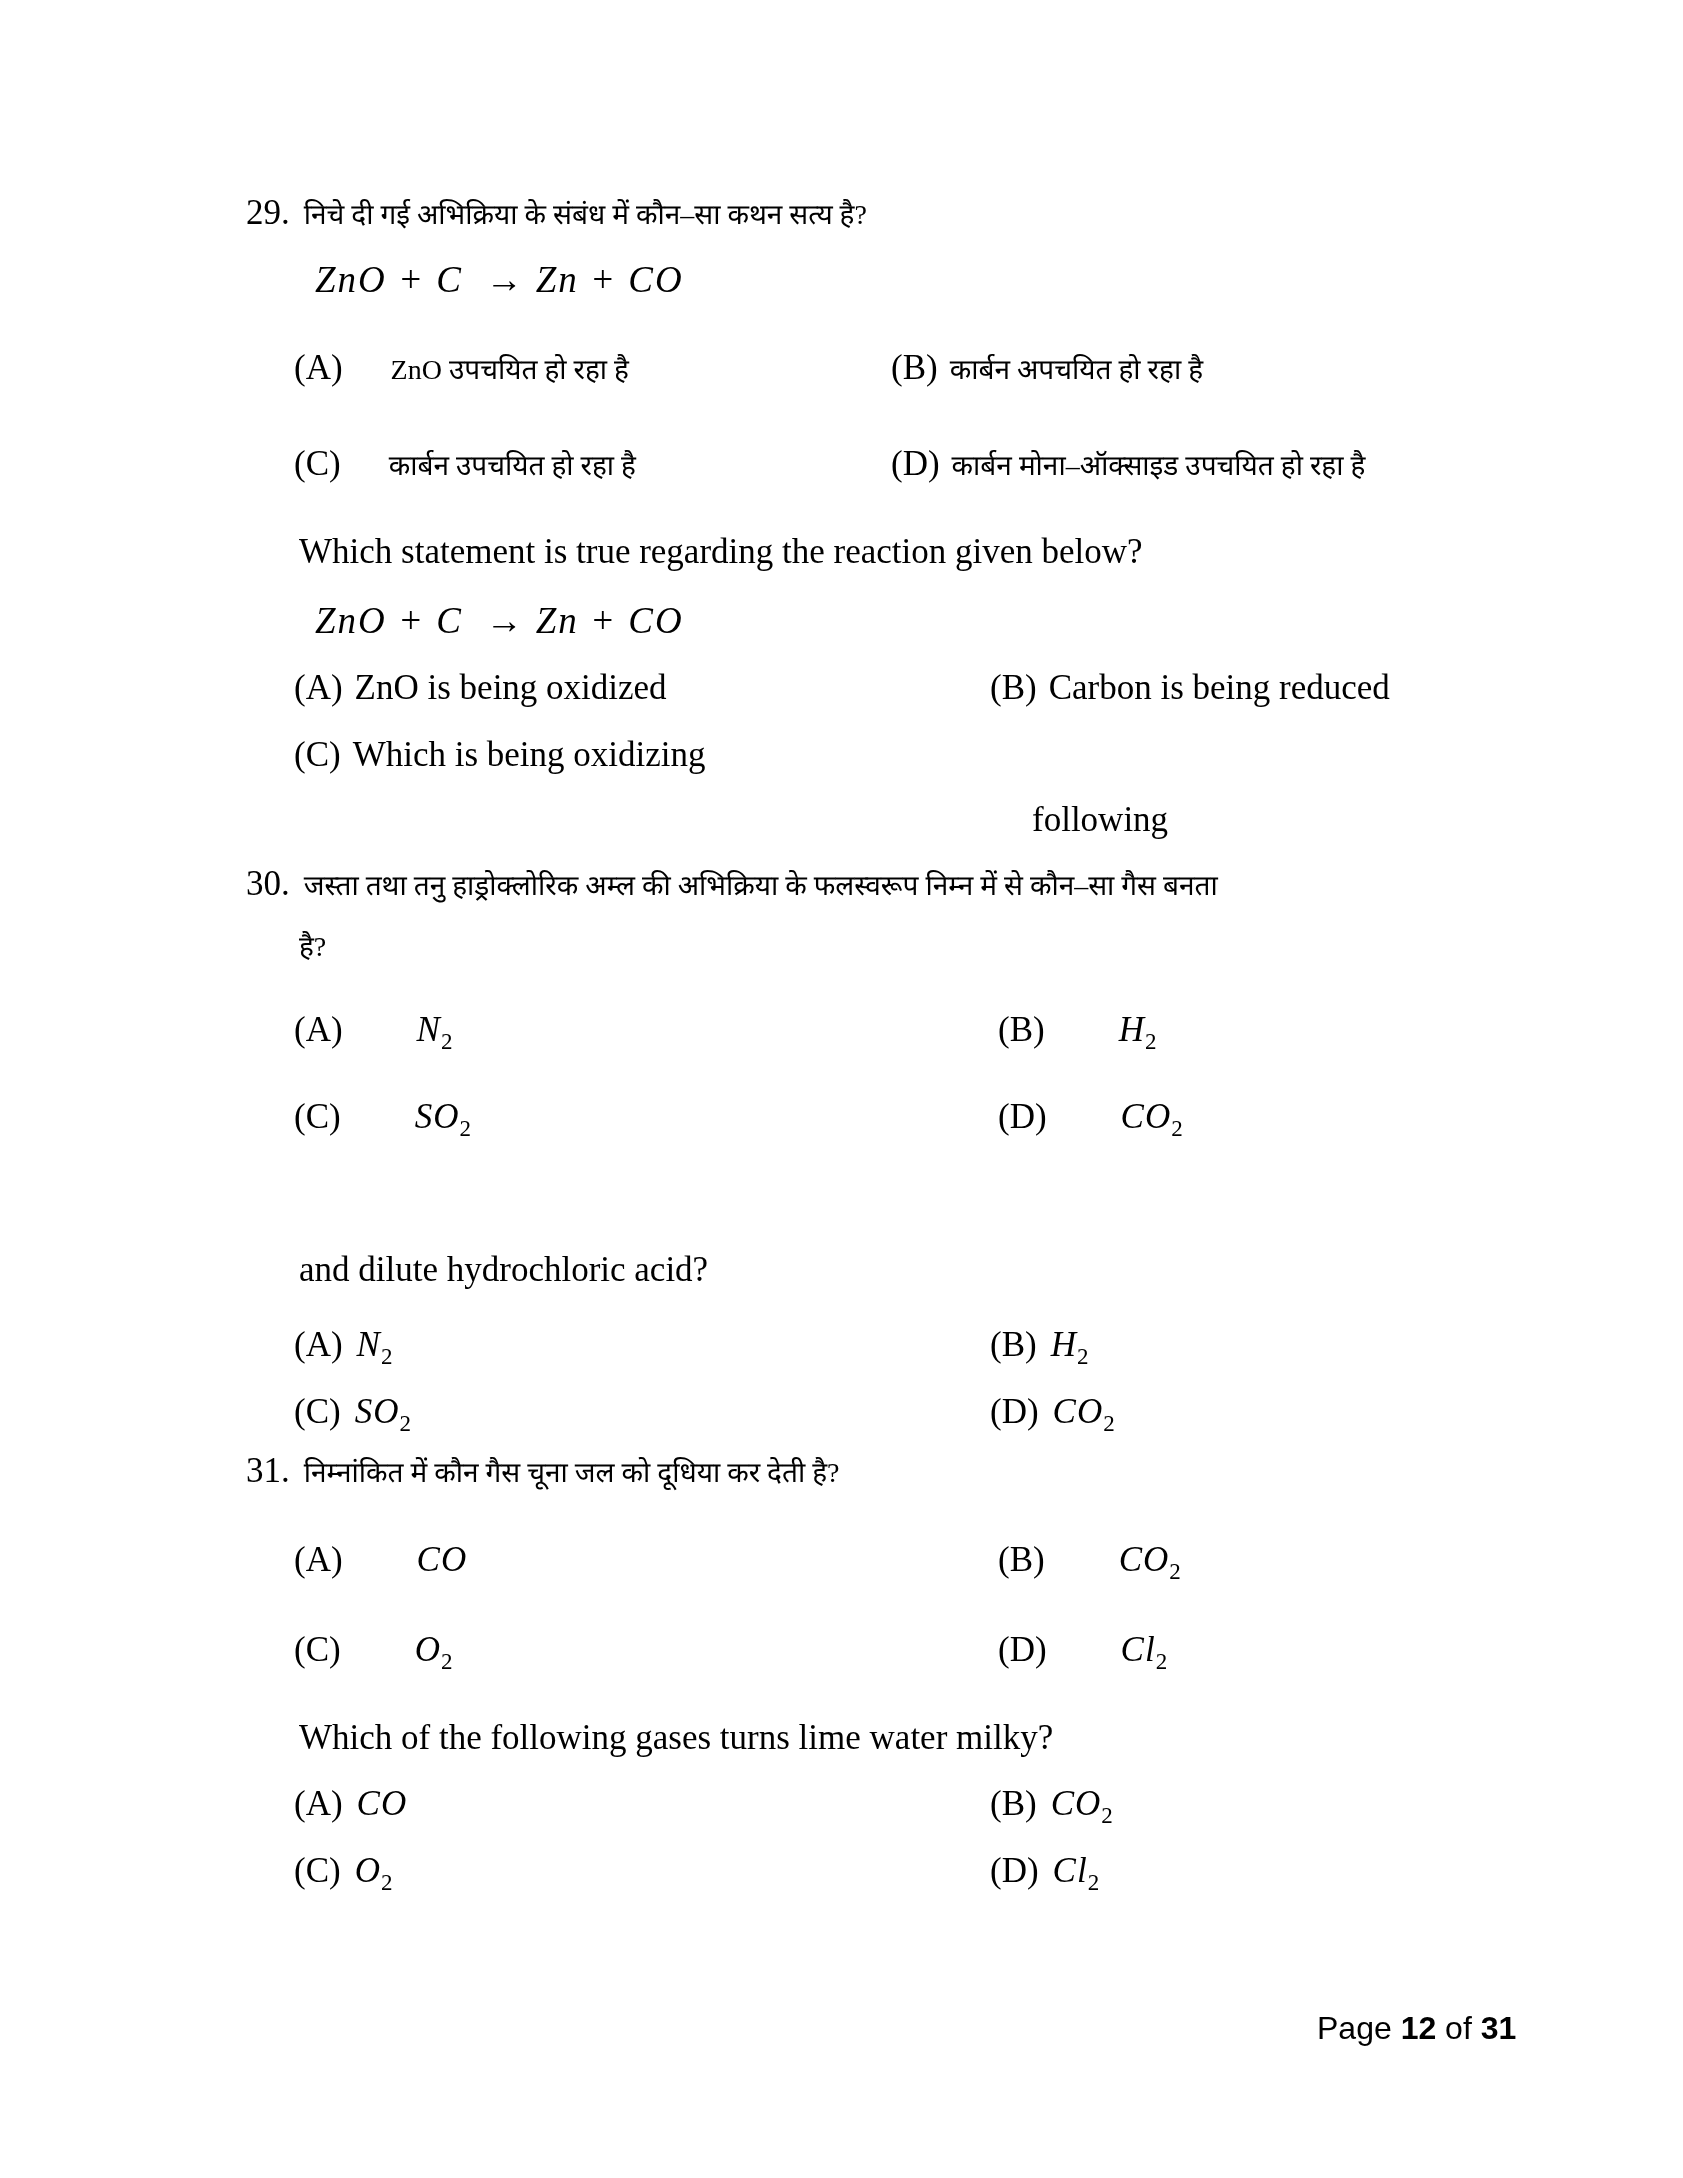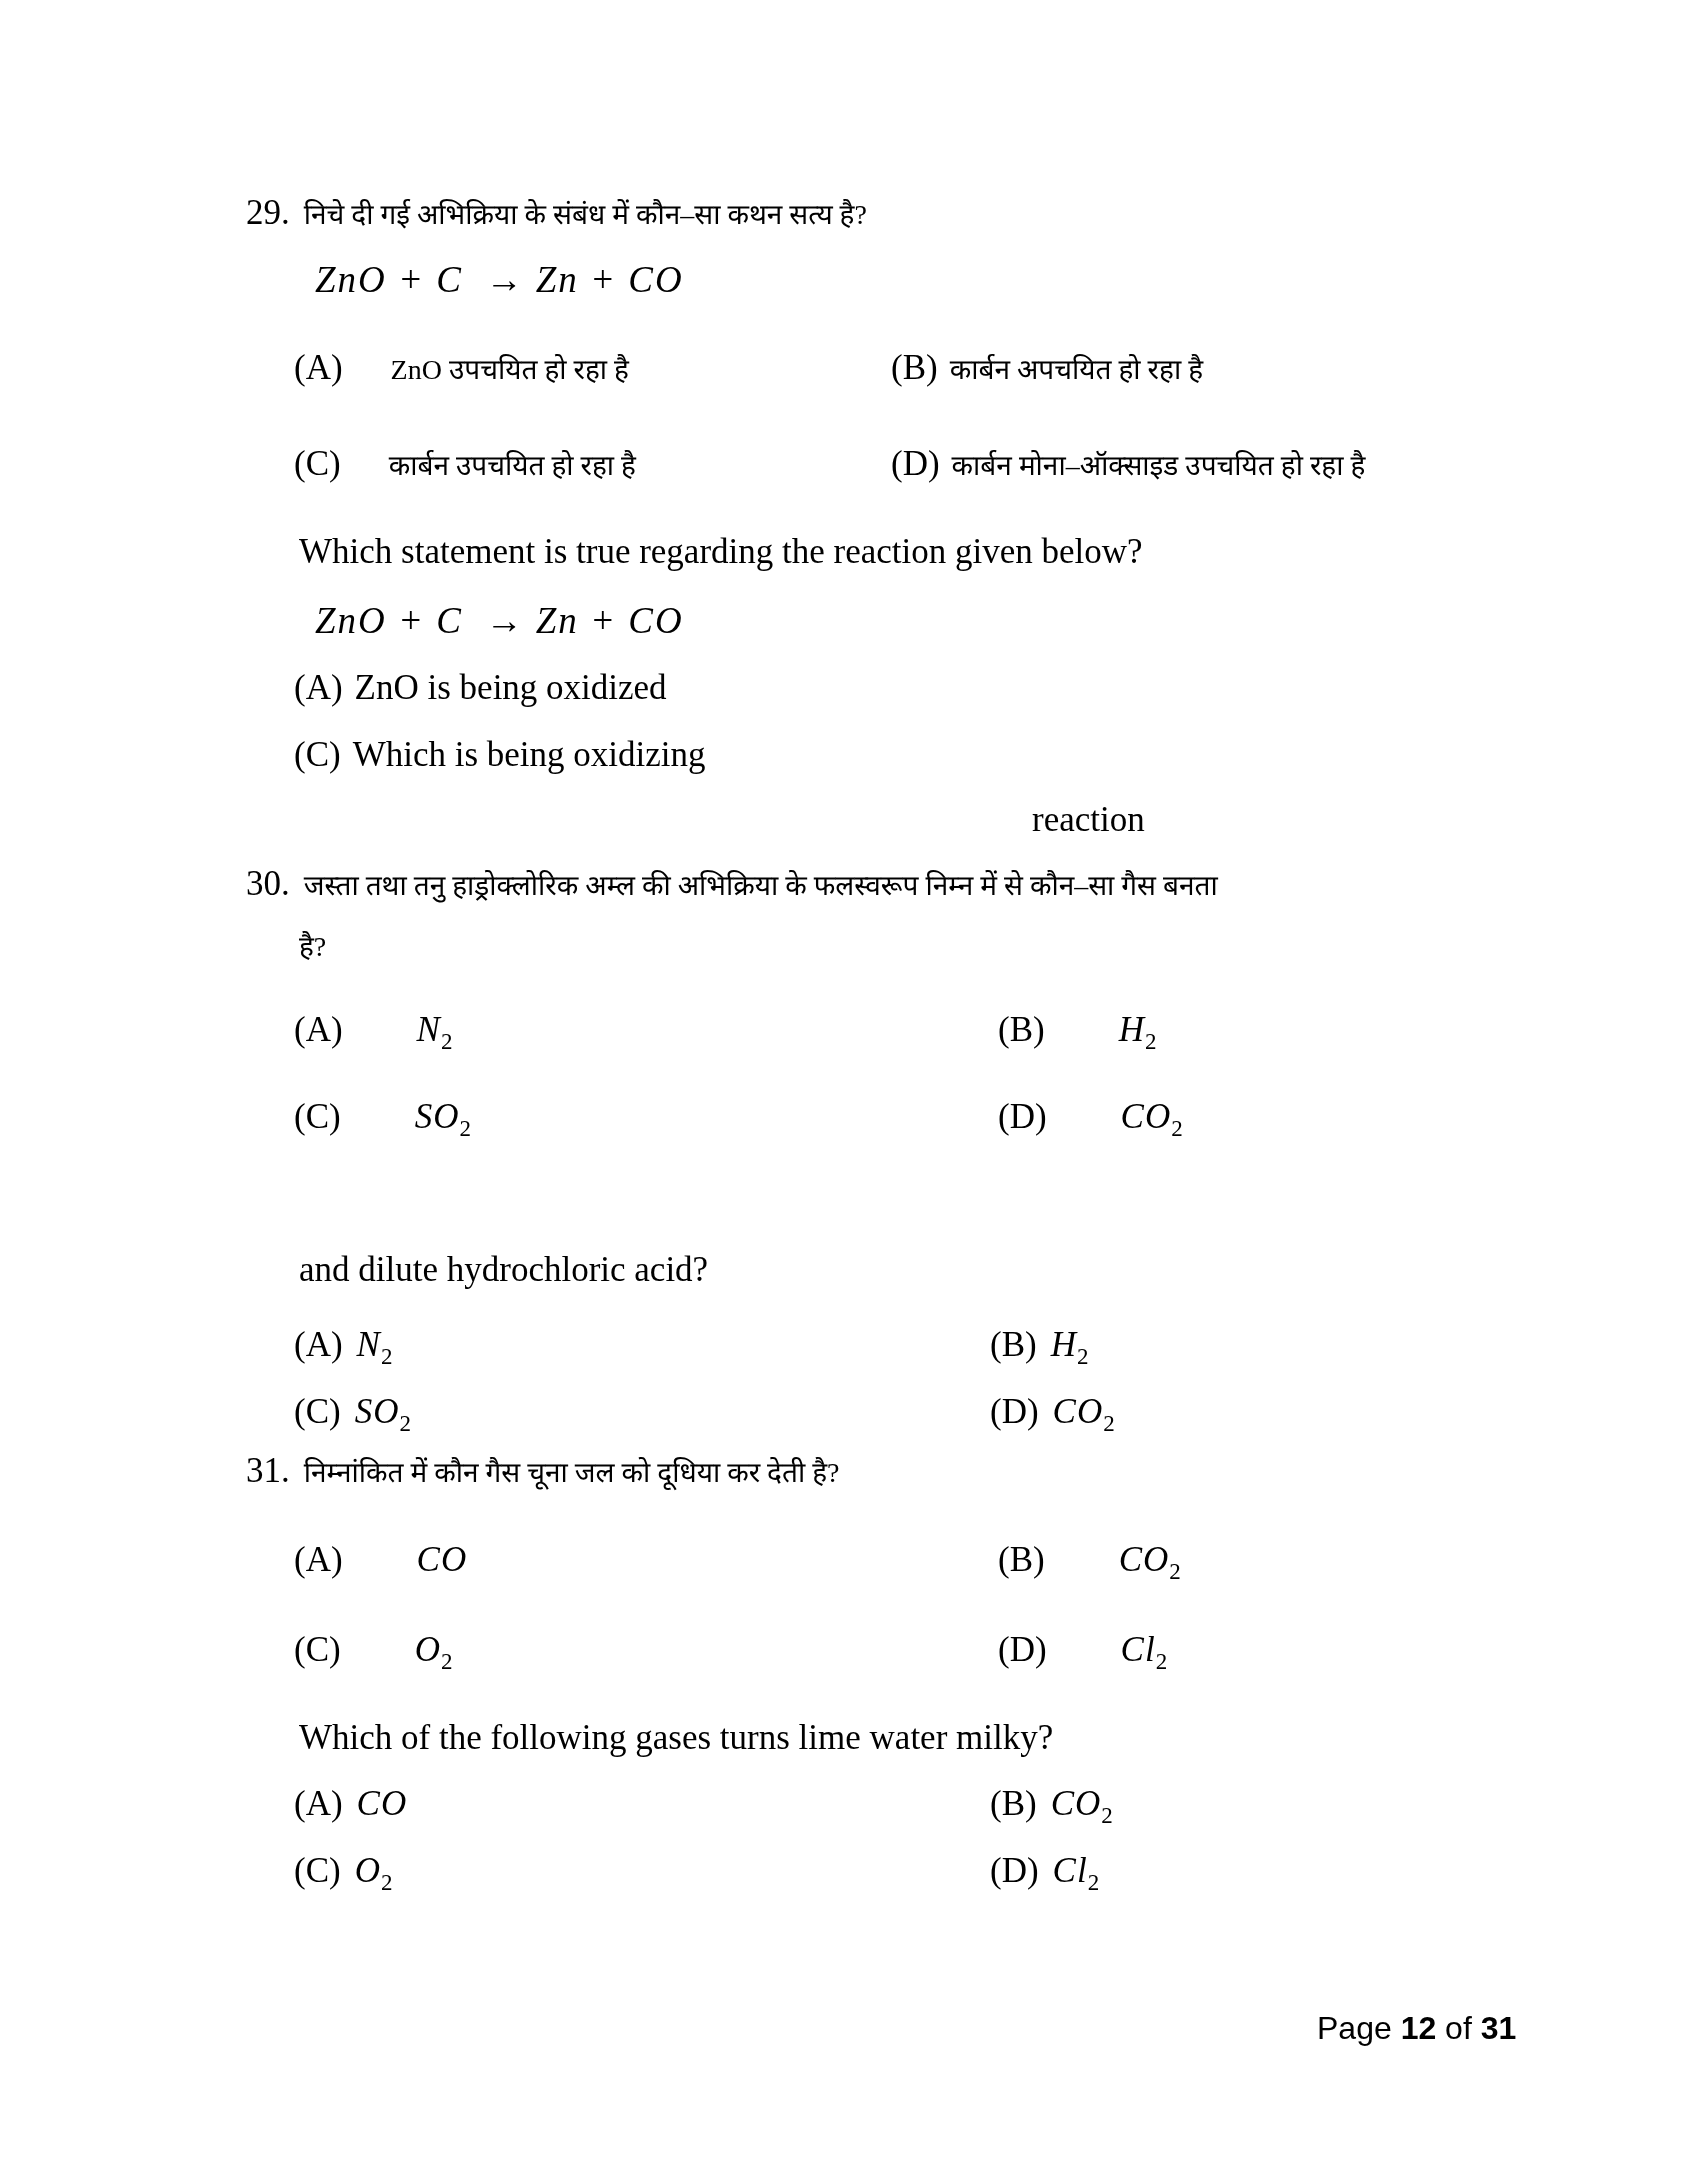--- a/index.html
+++ b/index.html
@@ -77,24 +77,27 @@
     <span class="opt-label">(D)</span><span class="hindi gap12">कार्बन मोना–ऑक्साइड उपचयित हो रहा है</span>
   </div>
 
   <div class="row" style="left:299px; top:532px;">Which statement is true regarding the reaction given below?</div>
 
   <div class="row eq" style="left:315px; top:600px;">ZnO + C  → Zn + CO</div>
 
   <div class="row" style="left:294px; top:668px;">
     <span class="opt-label">(A)</span><span class="gap12">ZnO is being oxidized</span>
   </div>
+  <div class="row" style="left:990px; top:668px;">
+    <span class="opt-label">(B)</span><span class="gap12">Carbon is being reduced</span>
+  </div>
   <div class="row" style="left:294px; top:735px;">
     <span class="opt-label">(C)</span><span class="gap12">Which is being oxidizing</span>
   </div>
-  <div class="row" style="left:1032px; top:800px;">reaction</div>
+  <div class="row" style="left:1032px; top:800px;">following</div>
 
   <div class="row" style="left:246px; top:864px;text-align:center;">
     <span class="qnum">30.</span><span class="hindi">जस्ता तथा तनु हाड्रोक्लोरिक अम्ल की अभिक्रिया के फलस्वरूप निम्न में से कौन–सा गैस बनता</span>
   </div>
   <div class="row hindi" style="left:299px; top:931px;">है?</div>
 
   <div class="row" style="left:294px; top:1010px;">
     <span class="opt-label">(A)</span><span class="formula gap75"><span>N</span><sub>2</sub></span>
   </div>
   <div class="row" style="left:998px; top:1010px;">

